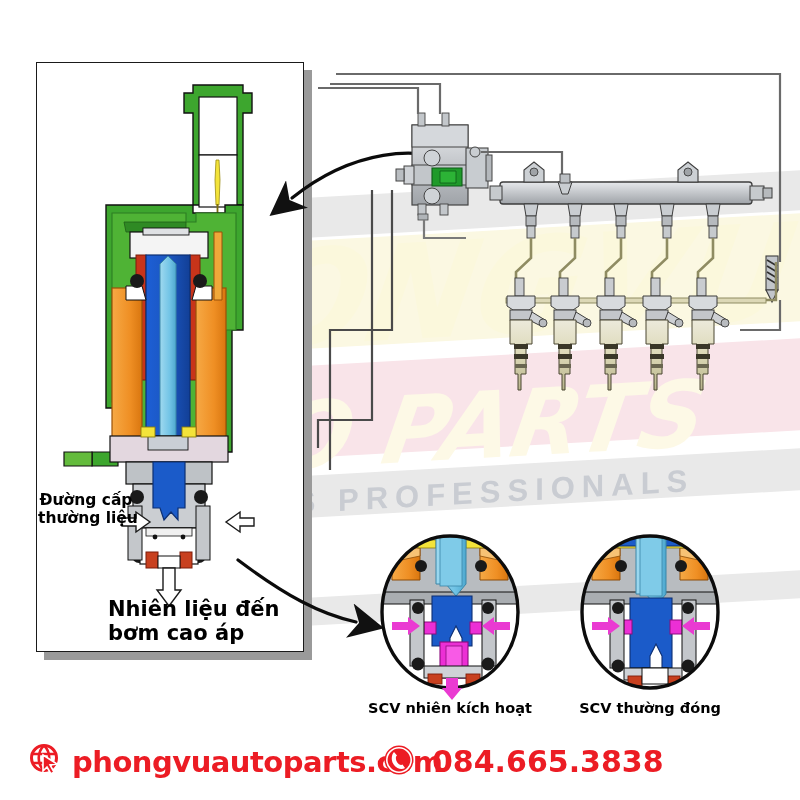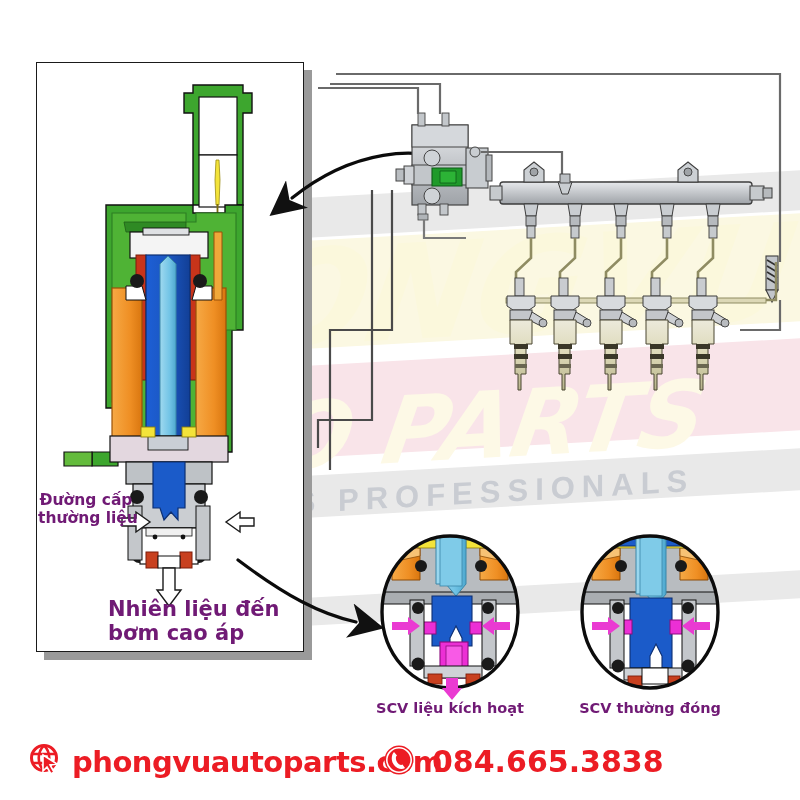--- a/index.html
+++ b/index.html
@@ -40,21 +40,21 @@
   .panel{position:absolute;left:36px;top:62px;width:268px;height:590px;background:#ffffff;border:1.5px solid #1a1a1a;box-sizing:border-box;}
 
   
   .svgwrap{position:absolute;left:0;top:0;width:800px;height:800px;pointer-events:none;}
 
   
   .lbl{
     position:absolute;
     font-family:"DejaVu Sans", sans-serif;
     font-weight:bold;
-    color:#701a75;
+    color:#000000;
     text-align:center;
     line-height:1.15;
     white-space:nowrap;
   }
   .lbl-left{text-align:center;font-size:15.5px;}
   .lbl-mid{font-size:21px;}
   .lbl-cap{font-size:14.5px;}
 </style>
 </head>
 <body>
@@ -454,21 +454,21 @@
   <div class="lbl lbl-left" style="left:38px;top:492px;width:96px;">
     <div>Đường cấp</div>
     <div>thường liệu</div>
   </div>
 
   <div class="lbl lbl-mid" style="left:108px;top:597px;width:126px;">
     <div>Nhiên liệu đến</div>
     <div>bơm cao áp</div>
   </div>
 
-  <div class="lbl lbl-cap" style="left:350px;top:700px;width:200px;">SCV liệu kích hoạt</div>
+  <div class="lbl lbl-cap" style="left:350px;top:700px;width:200px;">SCV nhiên kích hoạt</div>
 
   <div class="lbl lbl-cap" style="left:562px;top:700px;width:176px;">SCV thường đóng</div>
 
   <div class="footer">
     <div class="f-row">
       <span style="display:inline-block;">
         <svg width="32" height="32" viewBox="0 0 32 32">
           <circle cx="14" cy="14" r="12.5" fill="none" stroke="#ec1c24" stroke-width="3"></circle>
           <path d="M14,1.5 C7,8 7,20 14,26.5" fill="none" stroke="#ec1c24" stroke-width="2.6"></path>
           <path d="M14,1.5 C21,8 21,20 14,26.5" fill="none" stroke="#ec1c24" stroke-width="2.6"></path>

